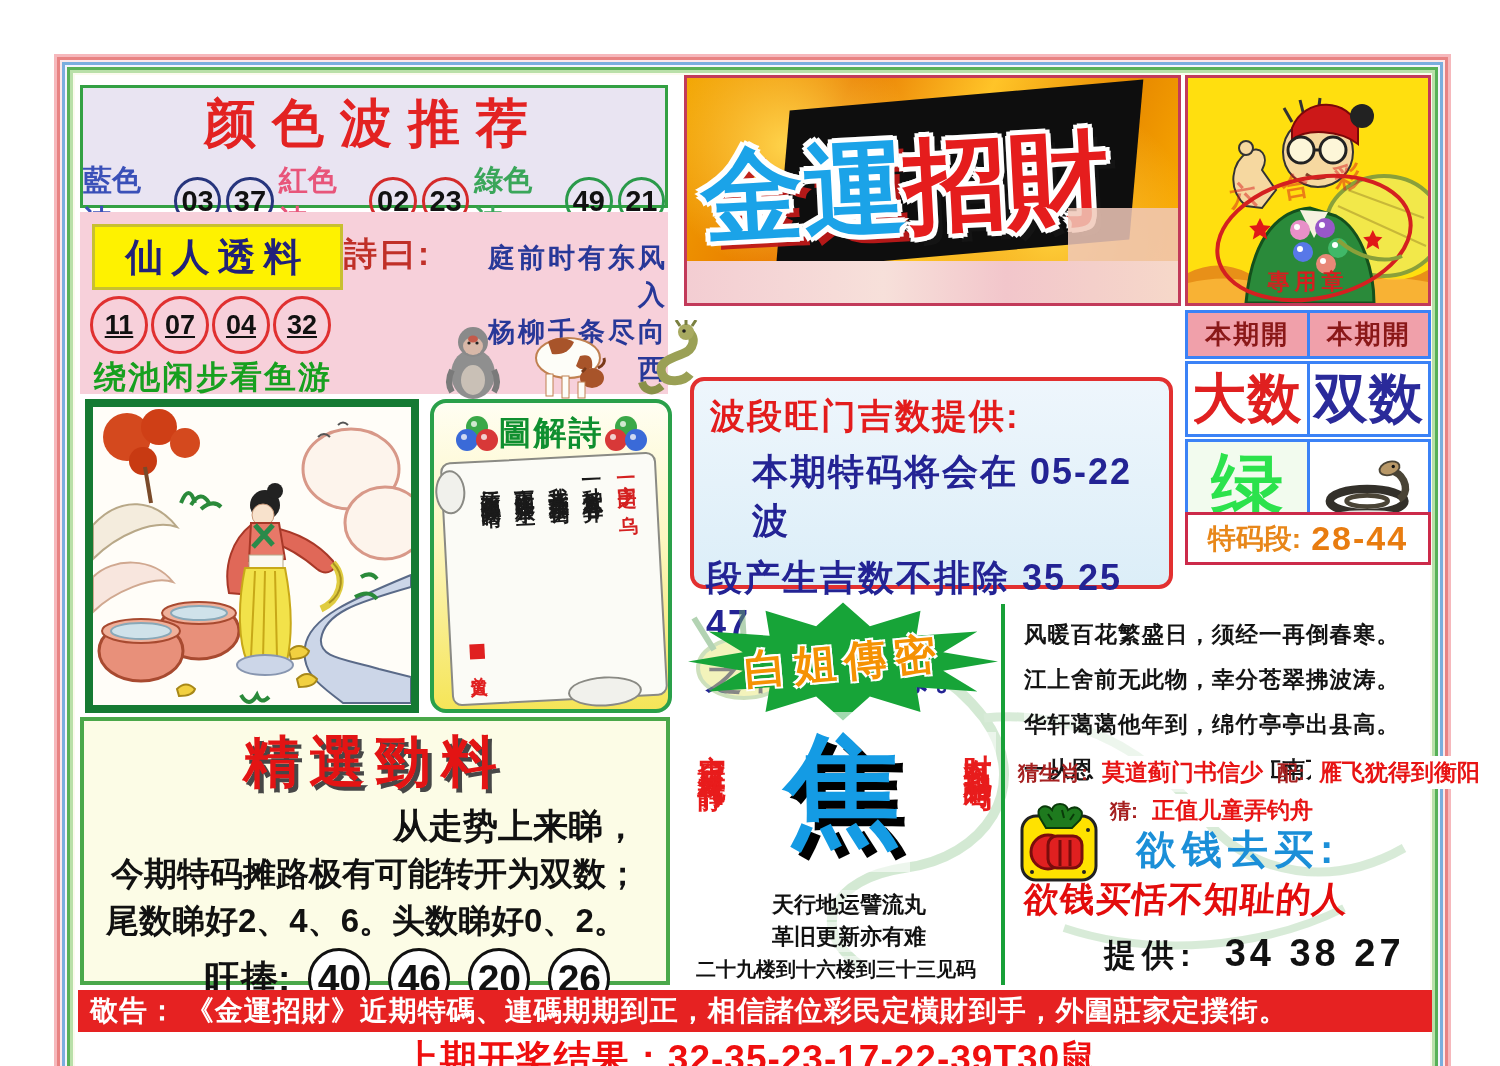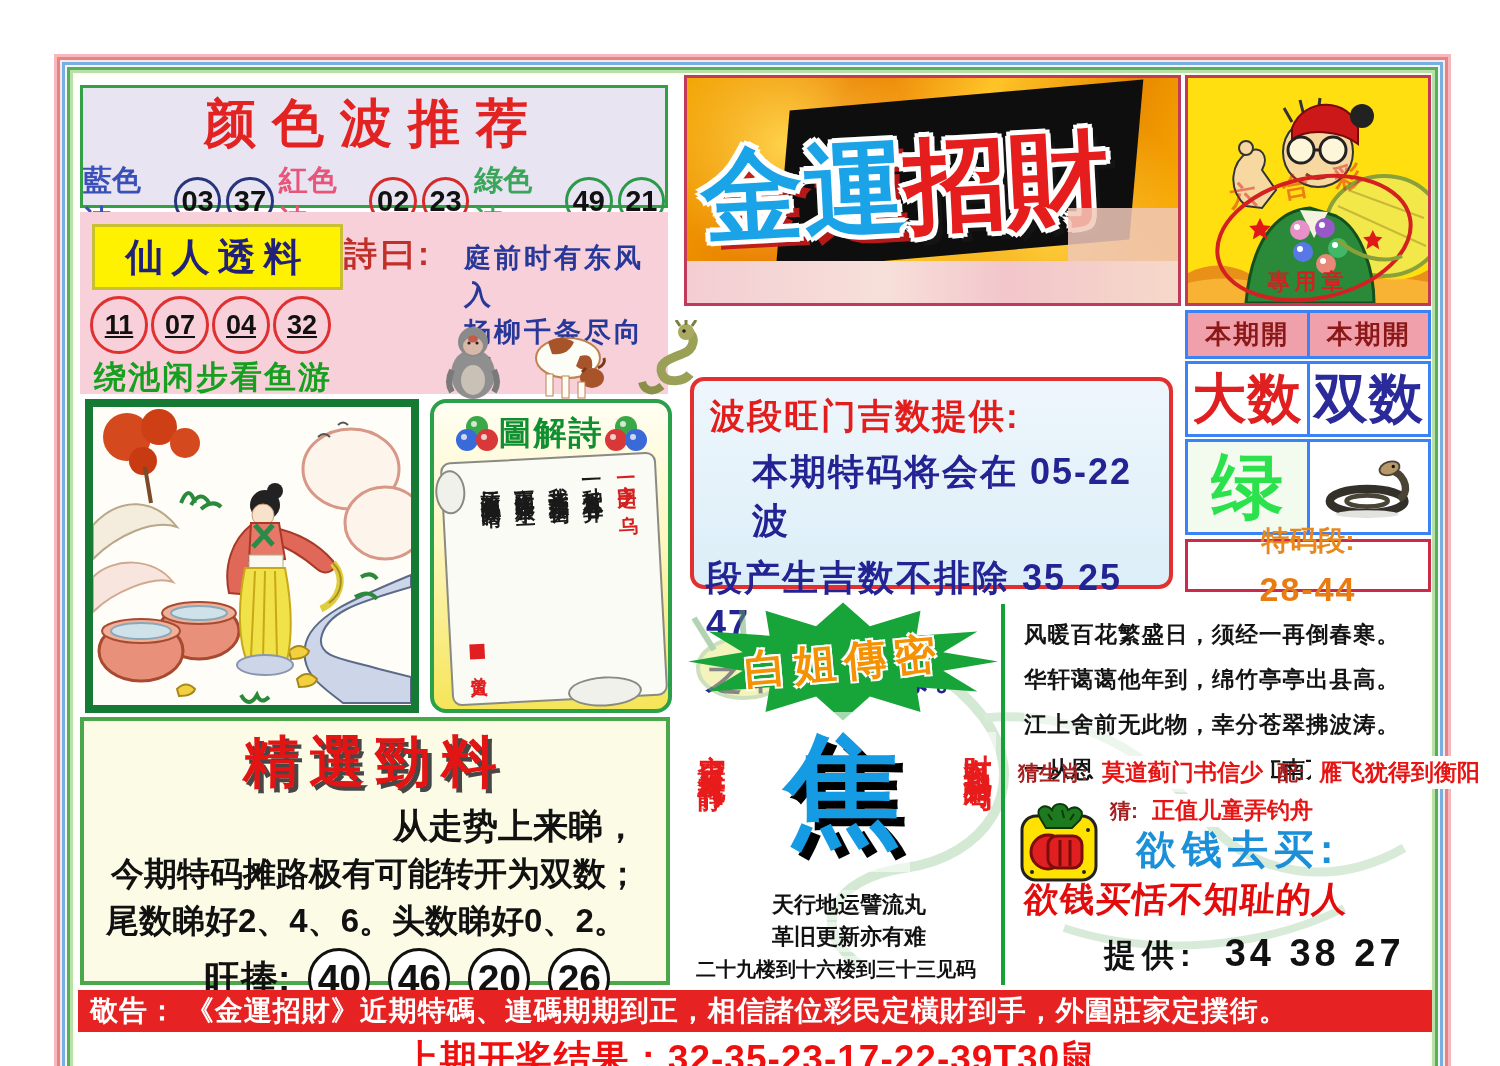--- a/index.html
+++ b/index.html
@@ -13,21 +13,21 @@
   
   .colorwave{left:80px;top:85px;width:582px;height:117px;background:#e9e4f2;border:3px solid #33a043;}
   .cw-title{text-align:center;font-size:52px;font-weight:bold;color:#e32222;letter-spacing:16px;margin-top:1px;}
   .cw-row{display:flex;align-items:center;justify-content:center;gap:5px;margin-top:2px;}
   .cw-label{font-size:29px;font-weight:bold;}
   .lab-blue{color:#3a50b8;} .lab-red{color:#e8557a;} .lab-green{color:#3aa65a;}
   .cnum{display:inline-flex;align-items:center;justify-content:center;width:42px;height:42px;border-radius:50%;
         font-size:29px;font-weight:bold;color:#111;background:transparent;}
   .cb{border:3px solid #27357d;} .cr{border:3px solid #d42a2a;} .cg{border:3px solid #2a9a4a;}
   
-  .pinkbox{left:80px;top:212px;width:588px;height:182px;background:#f7d0da;}
+  .pinkbox{left:80px;top:212px;width:588px;height:182px;background:#f7d0da;text-align:right;}
   .xianren{position:absolute;left:12px;top:12px;width:245px;height:60px;background:#fef200;border:3px solid #c8c030;
            display:flex;align-items:center;justify-content:center;font-size:38px;font-weight:bold;color:#21217a;letter-spacing:8px;}
   .shiyue{position:absolute;left:264px;top:20px;color:#c03028;font-size:33px;font-weight:bold;letter-spacing:4px;}
   .im-poem{position:absolute;left:384px;top:28px;color:#283898;font-size:27px;font-weight:bold;line-height:37px;letter-spacing:3px;}
   .im-nums{position:absolute;left:10px;top:84px;display:flex;gap:3px;}
   .im-nums .cnum{width:52px;height:52px;font-size:27px;border:3px solid #e03030;text-decoration:underline;}
   .im-tail{position:absolute;left:14px;top:144px;color:#17a01f;font-size:32px;font-weight:bold;letter-spacing:2px;}
   .animals{position:absolute;left:360px;top:108px;display:flex;gap:22px;align-items:flex-end;}
   
   .painting{left:85px;top:399px;width:318px;height:298px;border:8px solid #157a33;background:#fffdf8;}
@@ -103,22 +103,22 @@
   .stamp-faint{position:absolute;left:20px;top:88px;width:200px;text-align:center;color:rgba(215,30,30,.5);
                font-size:27px;font-weight:bold;letter-spacing:26px;transform:rotate(-10deg);}
   
   .prow{left:1185px;width:246px;display:flex;gap:0;}
   .pcell{flex:1;display:flex;align-items:center;justify-content:center;border:3px solid #3b82f6;background:#fff;}
   .pcell+.pcell{border-left:none;}
   .ph{background:#f0a0aa;color:#8a1818;font-size:26px;font-weight:bold;letter-spacing:2px;}
   .pbig1{color:#e02020;font-size:54px;font-weight:bold;letter-spacing:1px;}
   .pbig2{color:#2a2a9a;font-size:54px;font-weight:bold;letter-spacing:1px;}
   .pgreen{color:#2ce24c;font-size:72px;font-weight:bold;background:#f2fbee;}
-  .prange{left:1185px;top:539px;width:240px;height:47px;border:3px solid #cc2a4a;background:#fff;
-          display:flex;align-items:center;justify-content:center;gap:10px;flex-direction:column;}
+  .prange{left:1185px;top:512px;width:240px;height:47px;border:3px solid #cc2a4a;background:#fff;
+          display:flex;align-items:center;justify-content:center;gap:10px;}
   .prange .lab{color:#e8871a;font-size:28px;font-weight:bold;}
   .prange .val{color:#e87c10;font-size:34px;font-weight:bold;letter-spacing:2px;}
   
   .fortune{left:1010px;top:606px;width:422px;height:379px;}
   .ft-poem{position:absolute;left:14px;top:6px;font-size:22.5px;font-weight:bold;color:#141414;line-height:45px;
            letter-spacing:1px;background:rgba(255,255,255,.55);}
   .ft-row{position:absolute;display:flex;align-items:center;gap:6px;white-space:nowrap;}
   .ft-lab{color:#a52020;font-size:21px;font-weight:bold;}
   .ft-val{color:#e81414;font-size:23px;font-weight:bold;background:#fff;padding:1px 8px;}
   .ft-guess{left:8px;top:150px;}
@@ -395,22 +395,22 @@
     </div>
   </div>
   <div class="abs prange">
     <span class="lab">特码段:</span>
     <span class="val">28-44</span>
   </div>
 
   <div class="abs fortune">
     <div class="ft-poem">
       <div>风暖百花繁盛日，须经一再倒春寒。</div>
+      <div>江上舍前无此物，幸分苍翠拂波涛。</div>
       <div>华轩蔼蔼他年到，绵竹亭亭出县高。</div>
-      <div>江上舍前无此物，幸分苍翠拂波涛。</div>
       <div>一从恩谴度潇湘，塞北江南万里长。</div>
     </div>
     <div class="ft-row ft-guess">
       <span class="ft-lab">猜生肖:</span>
       <span class="ft-val">莫道蓟门书信少</span>
       <span class="ft-lab">配:</span>
       <span class="ft-val">雁飞犹得到衡阳</span>
     </div>
     <div class="ft-row ft-cai">
       <span class="ft-lab">猜:</span>

